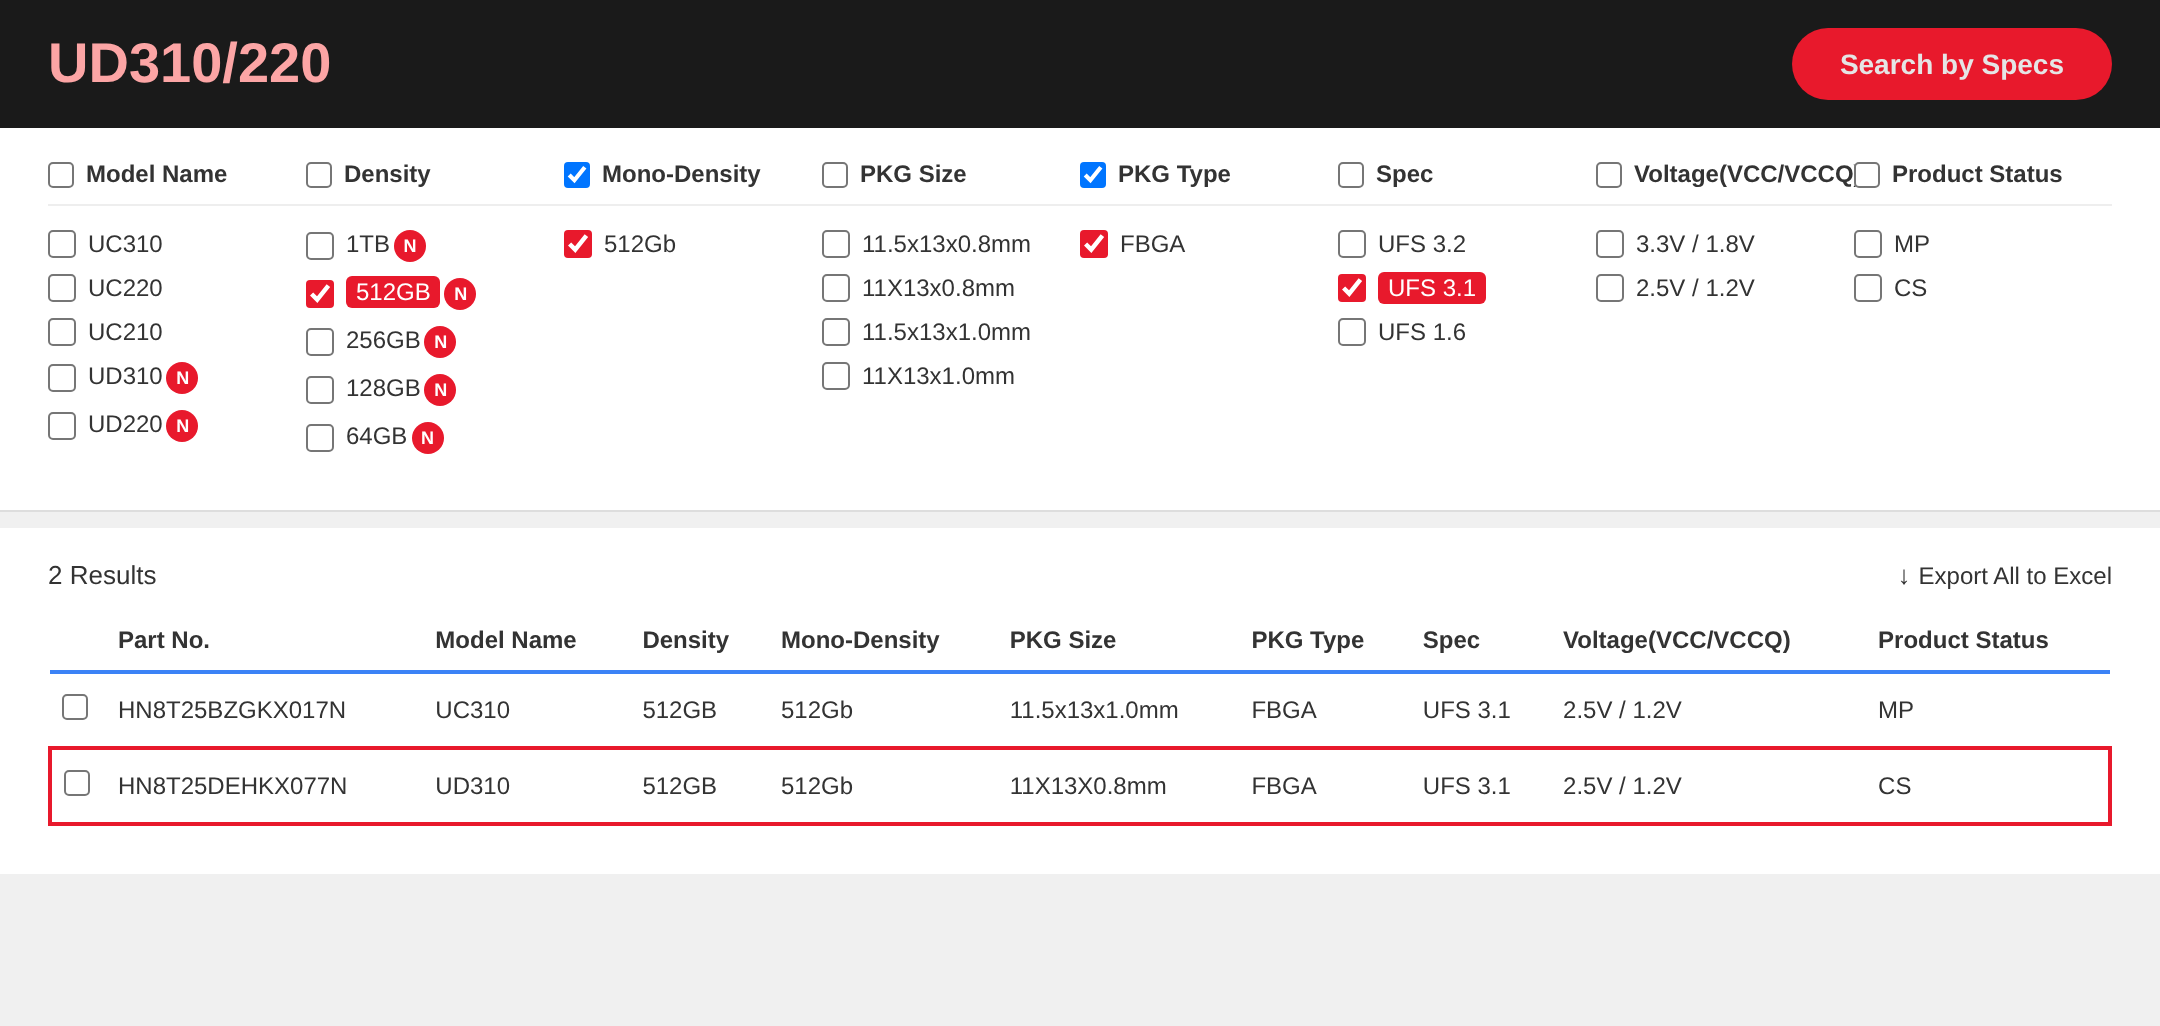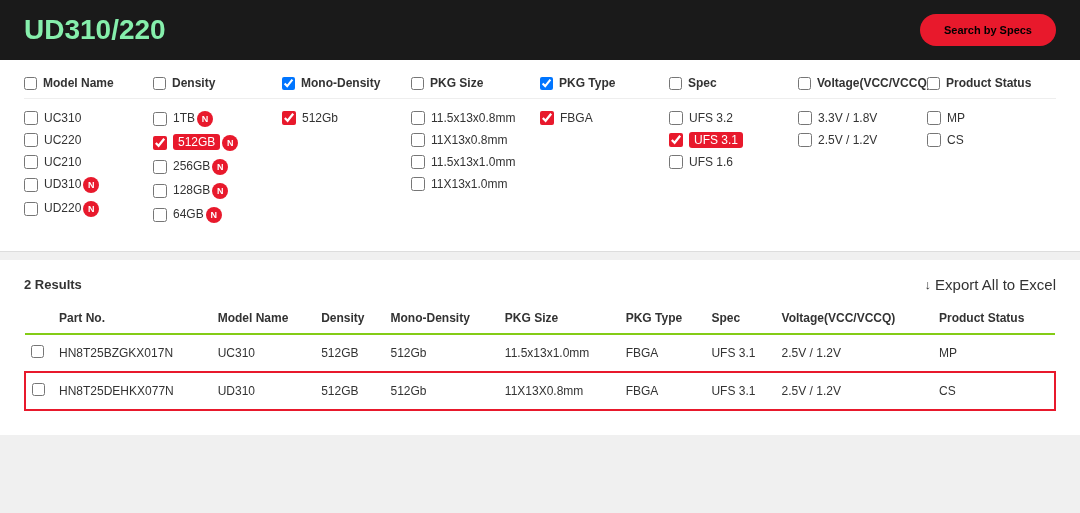--- a/index.html
+++ b/index.html
@@ -6,31 +6,31 @@
     body { font-family: Arial, sans-serif; background: #f0f0f0; font-size: 13px; }
 
     .header {
       background: #1a1a1a;
       padding: 14px 24px;
       display: flex;
       align-items: center;
       justify-content: space-between;
     }
     .header-title {
-      color: #86efac;
+      color: #fca5a5;
       font-size: 28px;
       font-weight: bold;
     }
     .search-by-specs-btn {
       background: #e8192c;
-      color: #000000;
+      color: #e5e5e5;
       border: none;
       border-radius: 24px;
       padding: 10px 24px;
-      font-size: 11px;
+      font-size: 14px;
       font-weight: bold;
       cursor: pointer;
     }
 
     .filter-section {
       background: #fff;
       padding: 16px 24px 20px 24px;
       border-bottom: 1px solid #ddd;
     }
 
@@ -109,49 +109,49 @@
     }
 
     .results-bar {
       display: flex;
       justify-content: space-between;
       align-items: center;
       padding: 16px 0 10px 0;
     }
 
     .results-count {
-      font-weight: bold;
+      font-weight: normal;
       font-size: 13px;
       color: #333;
     }
 
     .export-btn {
       background: none;
       border: none;
       color: #333;
-      font-size: 15px;
+      font-size: 12px;
       cursor: pointer;
       display: flex;
       align-items: center;
       gap: 4px;
     }
 
     .export-btn::before {
       content: '↓';
       font-size: 13px;
     }
 
     table {
       width: 100%;
       border-collapse: collapse;
       font-size: 12px;
     }
 
     thead tr {
-      border-bottom: 2px solid #84cc16;
+      border-bottom: 2px solid #3b82f6;
     }
 
     thead th {
       text-align: left;
       padding: 8px 6px;
       font-weight: bold;
       color: #333;
       white-space: nowrap;
     }
 

